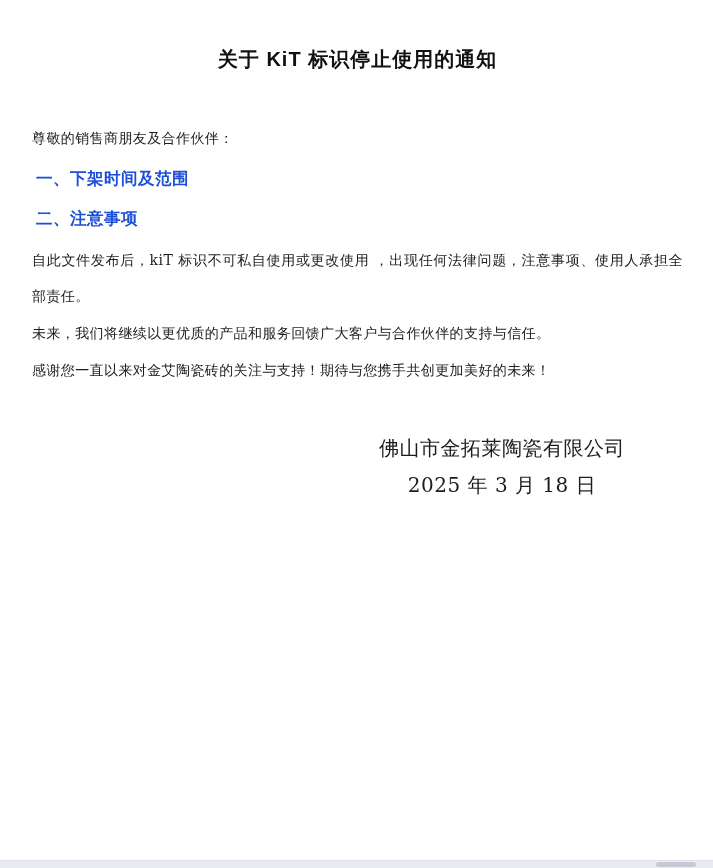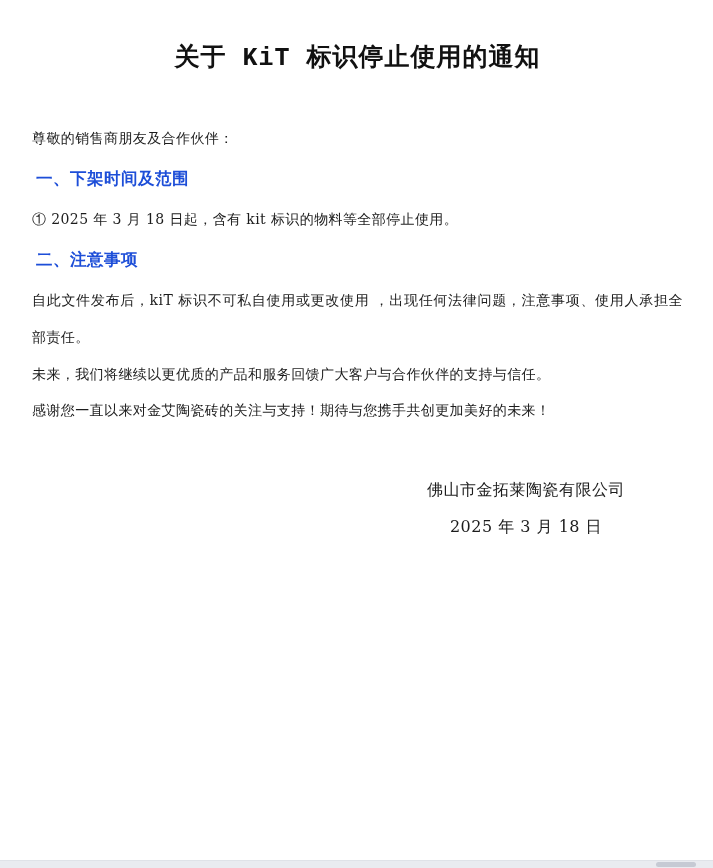--- a/index.html
+++ b/index.html
@@ -14,23 +14,23 @@
     background: #ffffff;
     overflow: hidden;
     font-family: "DejaVu Serif", "Liberation Serif", serif;
     color: #1c1c1c;
   }
   .content {
     padding: 42px 30px 0 32px;
   }
   .doc-title {
     margin: 0;
-    font-family: Liberation Mono, monospace;
+    font-family: Liberation Sans, sans-serif;
     font-weight: bold;
-    font-size: 25px;
+    font-size: 20px;
     line-height: 34px;
     text-align: center;
     letter-spacing: 1px;
     color: #111111;
   }
   .para {
     margin: 0;
     font-size: 14px;
     line-height: 36.6px;
     text-align: justify;
@@ -56,21 +56,21 @@
     margin-top: 42px;
     display: flex;
     justify-content: flex-end;
   }
   .signature-inner {
     margin-right: 58px;
     text-align: center;
   }
   .signature-company,
   .signature-date {
-    font-size: 16px;
+    font-size: 20px;
     line-height: 37px;
     letter-spacing: 0.5px;
   }
   .h-scrollbar {
     position: absolute;
     left: 0;
     bottom: 0;
     width: 713px;
     height: 7px;
     background: #e9ebf0;
@@ -92,21 +92,20 @@
 <div class="page">
   <div class="content">
 
     <h1 class="doc-title">关于 KiT 标识停止使用的通知</h1>
 
     <p class="para greeting">尊敬的销售商朋友及合作伙伴：</p>
 
 
     <p class="section-heading">一、下架时间及范围</p>
 
-    <p class="para">① 2025 年 3 月 18 日起，含有 kit 标识的物料等全部停止使用。</p>
 
 
     <p class="section-heading">二、注意事项</p>
 
     <p class="para">自此文件发布后，kiT 标识不可私自使用或更改使用 ，出现任何法律问题，注意事项、使用人承担全部责任。</p>
 
 
     <p class="para">未来，我们将继续以更优质的产品和服务回馈广大客户与合作伙伴的支持与信任。</p>
 
     <p class="para">感谢您一直以来对金艾陶瓷砖的关注与支持！期待与您携手共创更加美好的未来！</p>

